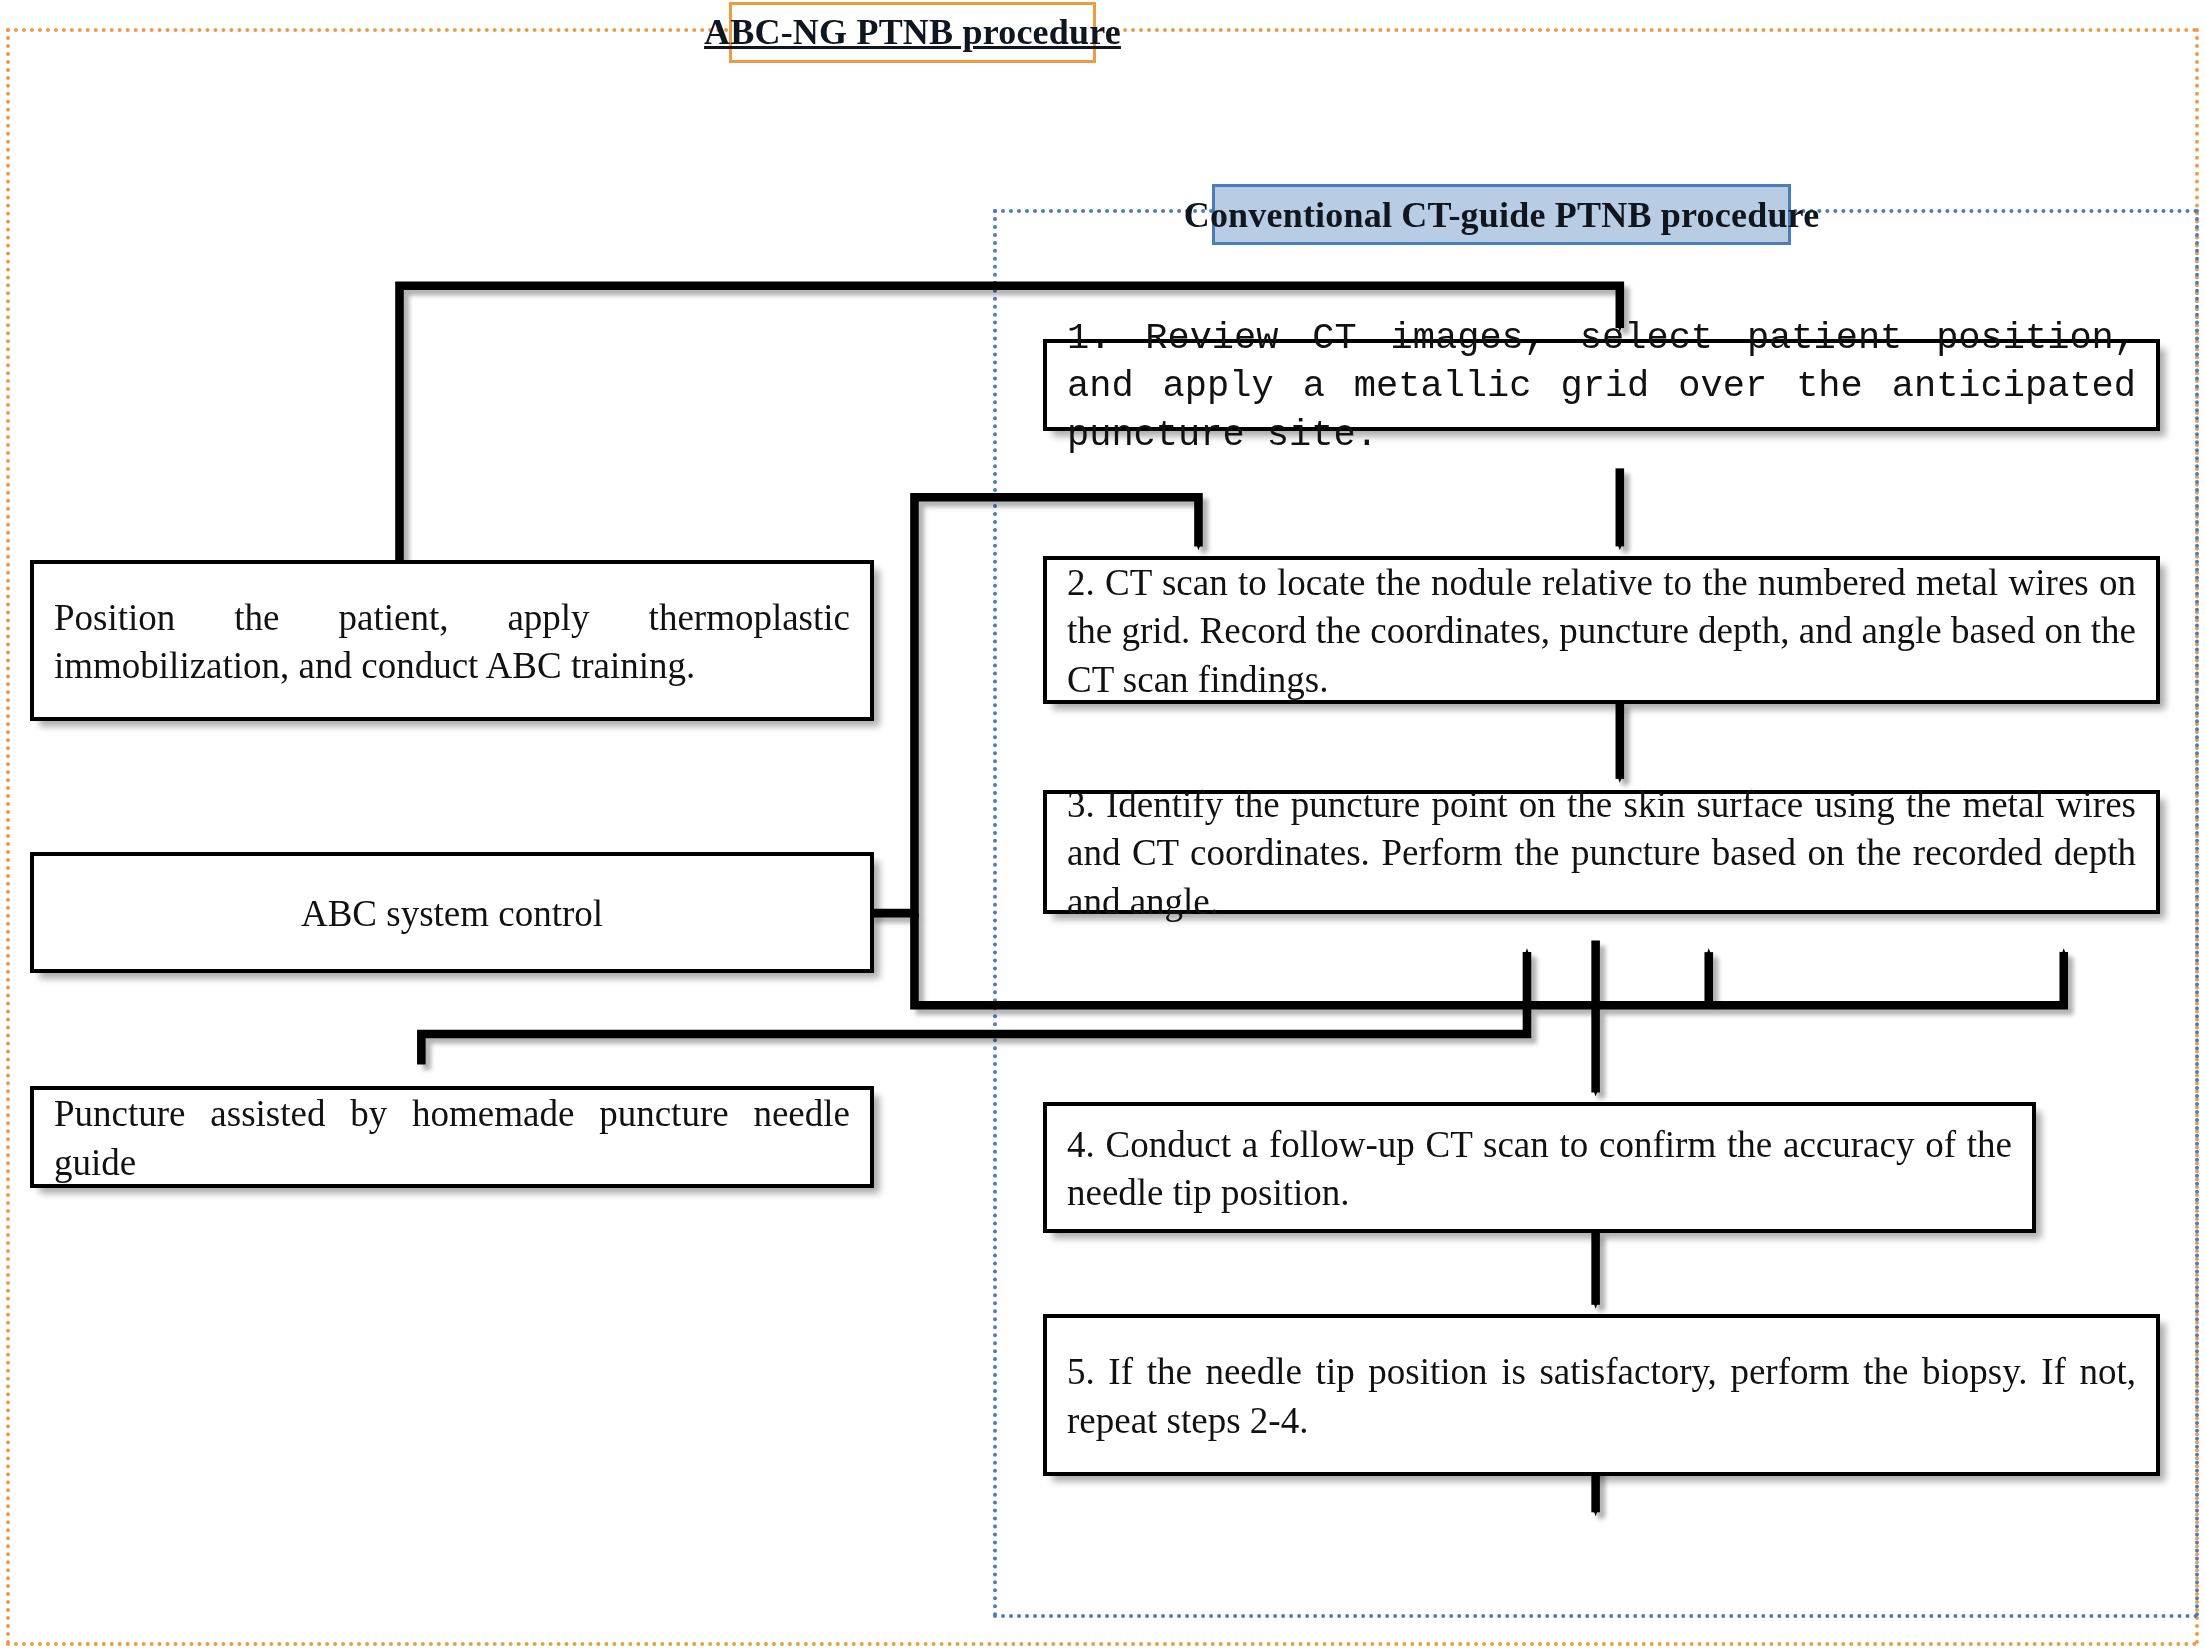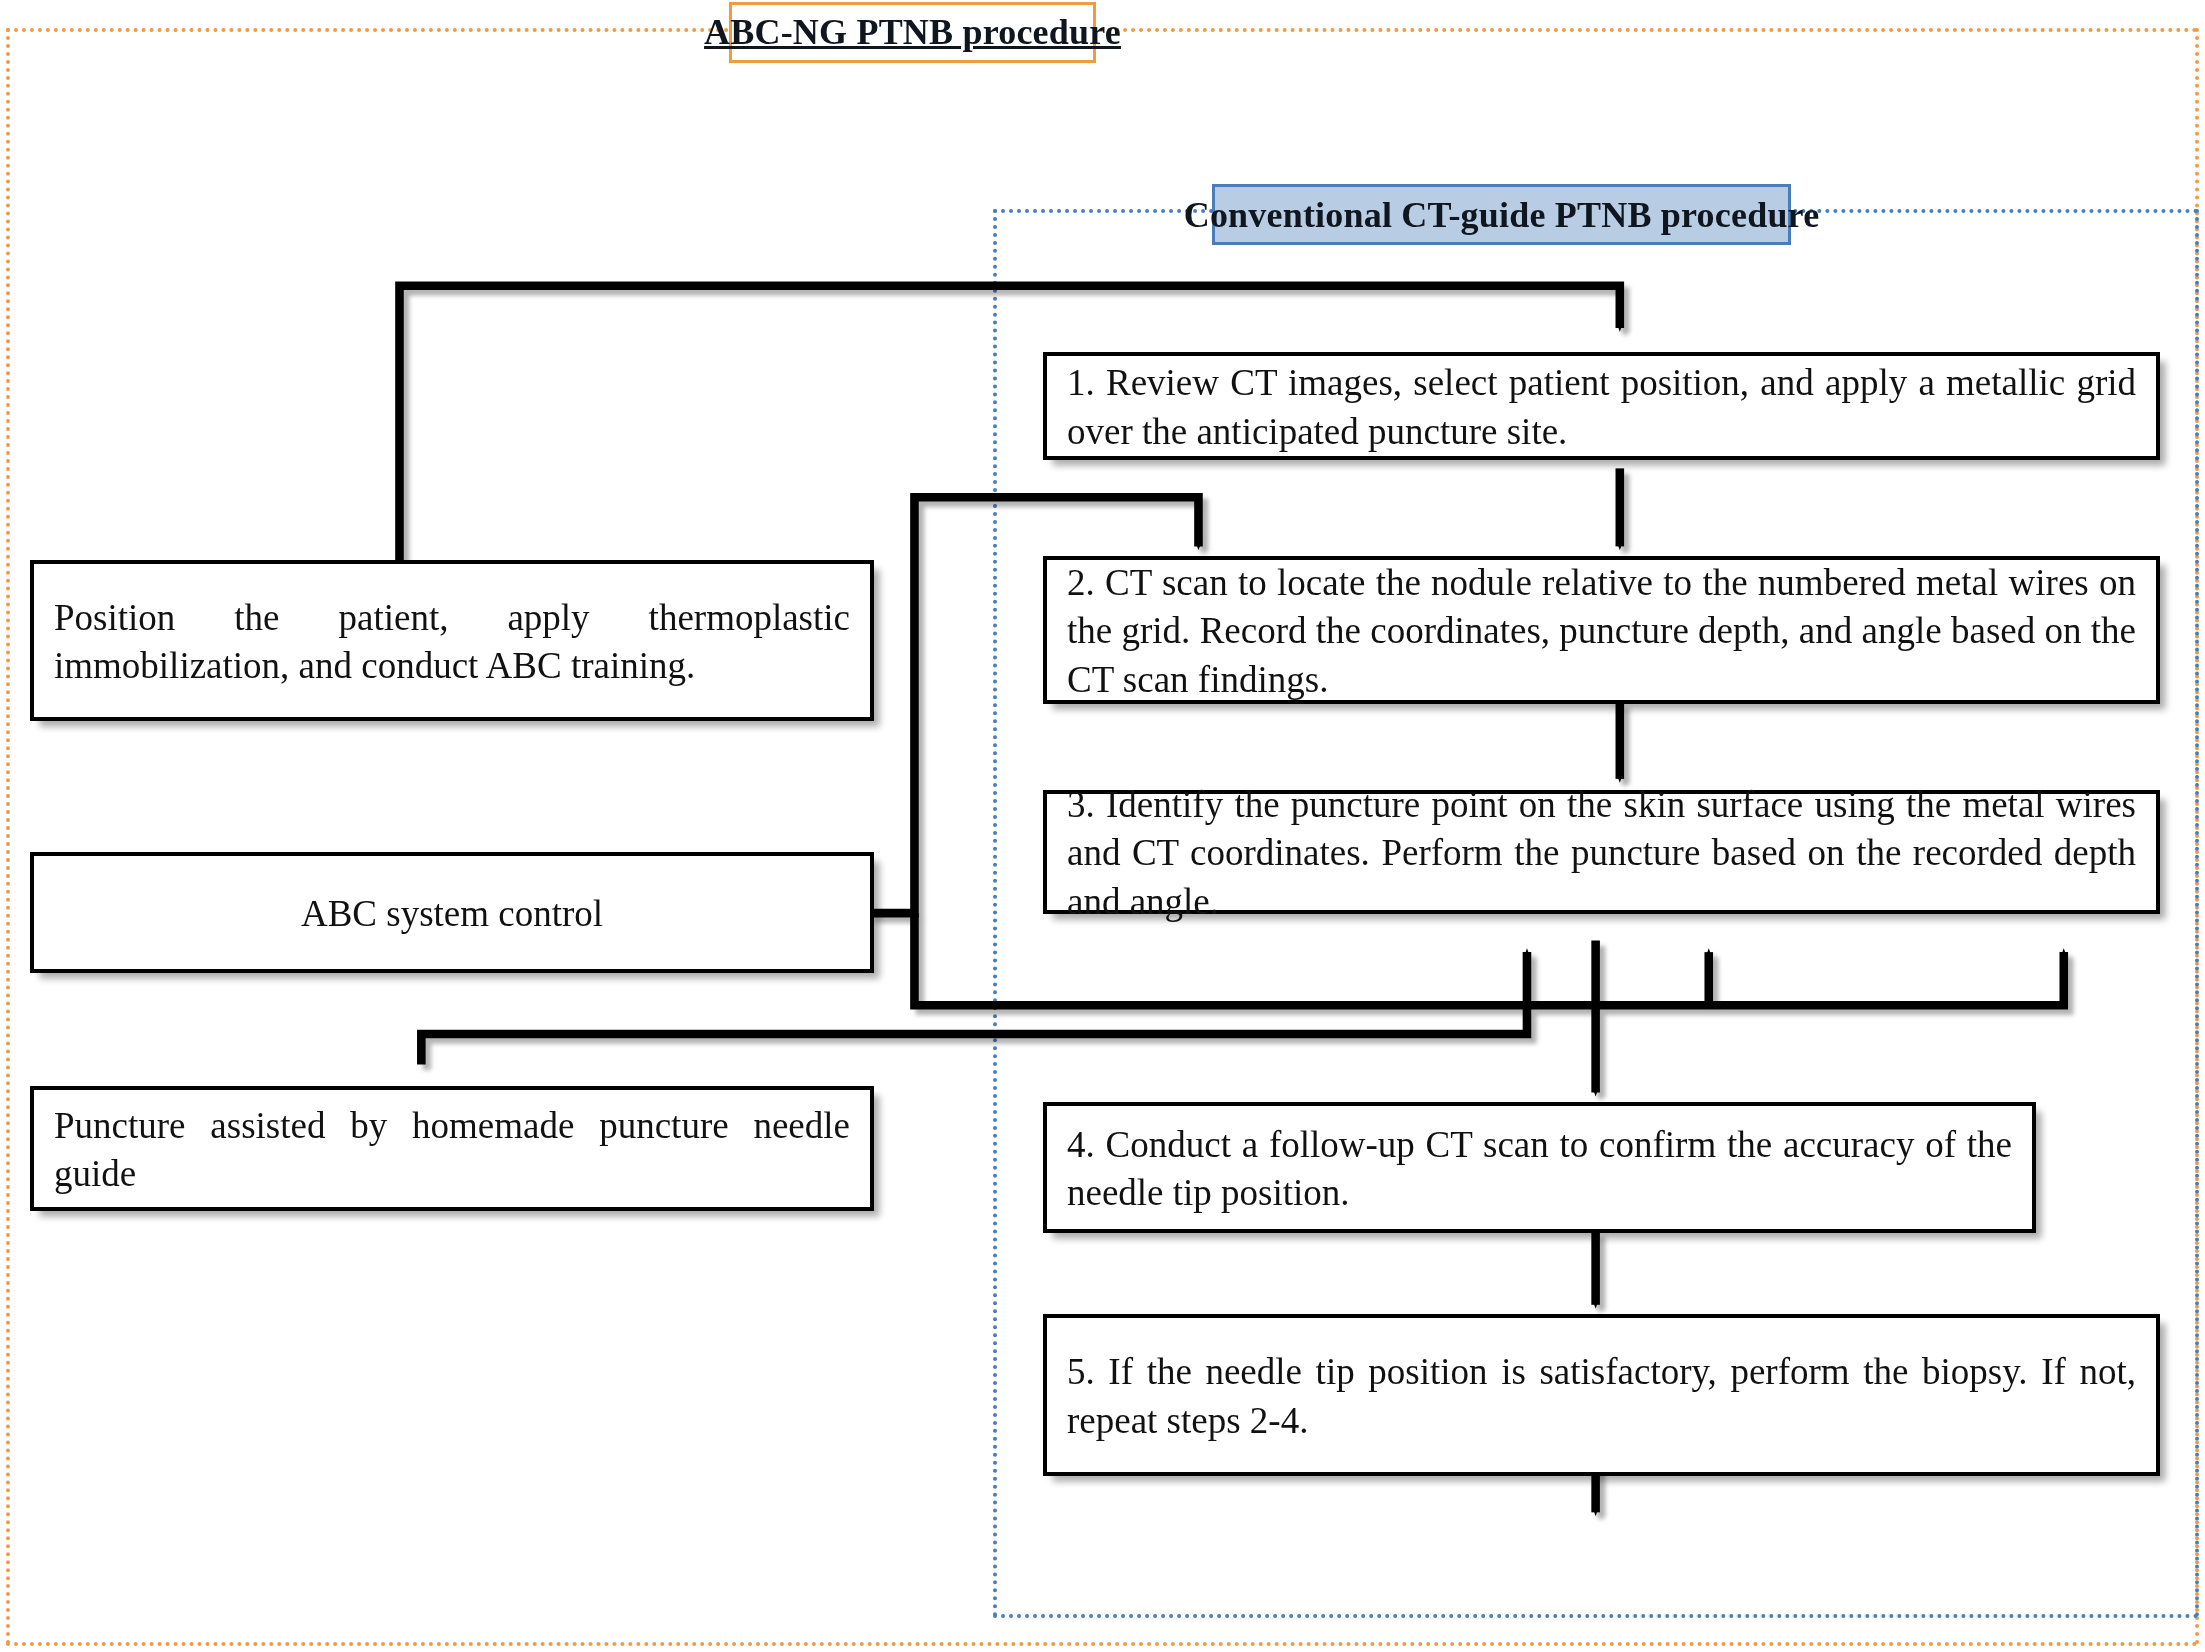--- a/index.html
+++ b/index.html
@@ -99,25 +99,25 @@
   </svg>
 
   <div class="node left-node" style="left:30px;top:560px;width:844px;height:161px;">
     <span>Position the patient, apply thermoplastic immobilization, and conduct ABC training.</span>
   </div>
 
   <div class="node single" style="left:30px;top:852px;width:844px;height:121px;">
     <span>ABC system control</span>
   </div>
 
-  <div class="node left-node" style="left:30px;top:1086px;width:844px;height:125px;">
+  <div class="node left-node" style="left:30px;top:1086px;width:844px;height:102px;">
     <span>Puncture assisted by homemade puncture needle guide</span>
   </div>
 
-  <div class="node" style="left:1043px;top:352px;width:1117px;height:108px;">
+  <div class="node" style="left:1043px;top:339px;width:1117px;height:92px;font-family:Liberation Mono, monospace;">
     <span>1. Review CT images, select patient position, and apply a metallic grid over the anticipated puncture site.</span>
   </div>
 
   <div class="node" style="left:1043px;top:556px;width:1117px;height:148px;">
     <span>2. CT scan to locate the nodule relative to the numbered metal wires on the grid. Record the coordinates, puncture depth, and angle based on the CT scan findings.</span>
   </div>
 
   <div class="node" style="left:1043px;top:790px;width:1117px;height:124px;">
     <span>3. Identify the puncture point on the skin surface using the metal wires and CT coordinates. Perform the puncture based on the recorded depth and angle.</span>
   </div>

